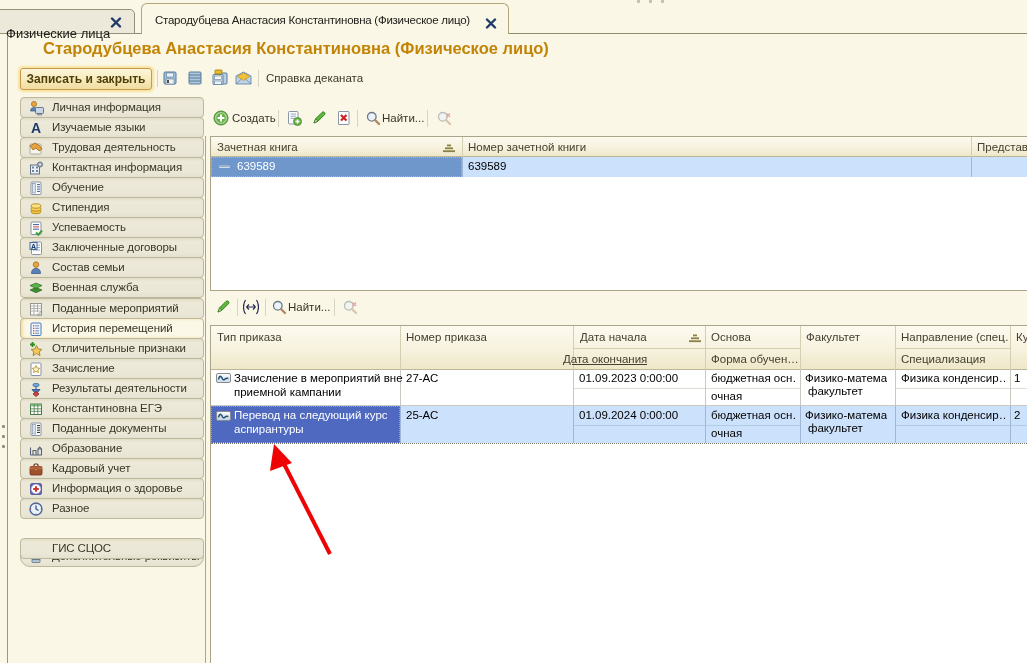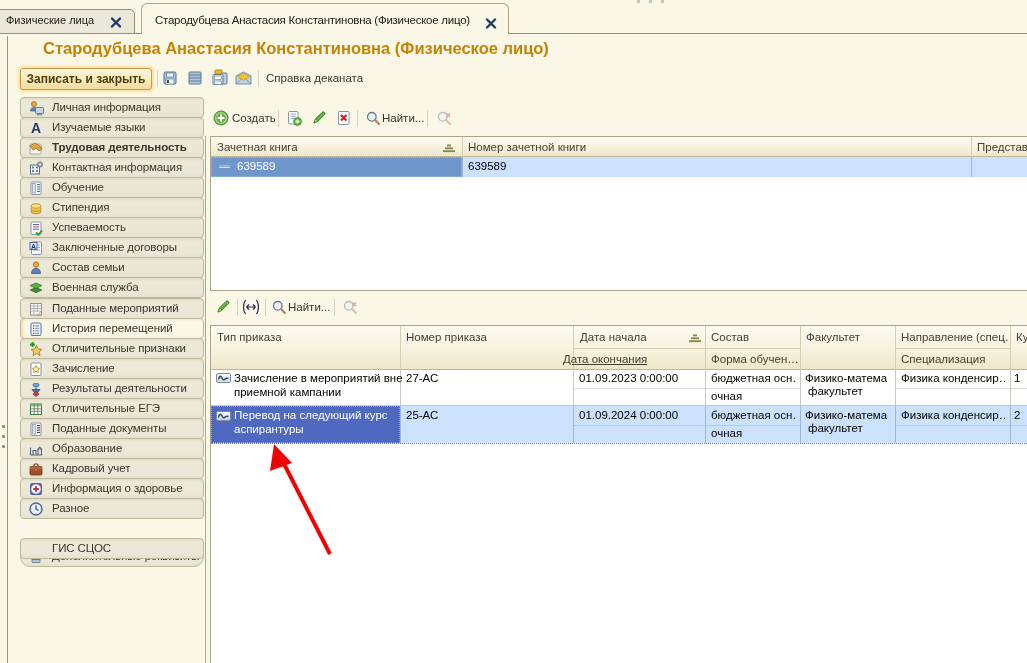--- a/index.html
+++ b/index.html
@@ -1,21 +1,21 @@
 <!DOCTYPE html>
 <html><head>
 <meta charset="utf-8">
 <style>
 * { margin:0; padding:0; box-sizing:border-box; }
 html,body { width:1027px; height:663px; overflow:hidden; }
 body { font-family:"Liberation Sans", sans-serif; background:#FAF7E6; position:relative; font-size:11.5px; color:#2A2922; }
 .abs { position:absolute; }
 #tabline { left:0; top:33px; width:1027px; height:1px; background:#8E8B72; }
 #tab1 { left:-5px; top:9px; width:140px; height:25px; background:#ECE9DB; border:1px solid #95927C; border-radius:5px 5px 0 0; }
-#tab1 span.t { position:absolute; left:10px; top:4px; color:#21201B; font-size:11px; }
+#tab1 span.t { position:absolute; left:10px; top:16px; color:#21201B; font-size:13px; }
 #tab2 { left:141px; top:3px; width:368px; height:31px; background:#FAF7E6; border:1px solid #B1A77D; border-bottom:none; border-radius:6px 6px 0 0; }
 #tab2 span.t { position:absolute; left:13px; top:10px; color:#21201B; font-size:11.5px; letter-spacing:-0.25px; }
 .tabx { position:absolute; font-weight:bold; color:#1B3C6B; font-size:13px; }
 #title { left:43px; top:39px; font-size:16.5px; font-weight:bold; color:#C28406; white-space:nowrap; }
 #btnsave { left:20px; top:68px; width:132px; height:22px; border:1px solid #C69A4E; border-radius:3px; white-space:nowrap;
   background:linear-gradient(180deg,#FCF5D8 0%,#F8EDC2 45%,#F0DCA0 100%);
   box-shadow:0 0 2px 2px rgba(247,225,150,.9);
   font-weight:bold; color:#4F3E08; font-size:12px; text-align:center; line-height:20px; }
 .vsep { width:1px; background:#D9D4BD; }
 .tbtxt { color:#3A3628; }
@@ -100,21 +100,21 @@
 <rect x="9" y="14" width="5" height="1.4" fill="#8A9AAB"></rect>
       </svg></span>
     <span class="lbl">Личная информация</span>
   </div>
 <div class="abs sbitem" style="top:117px;">
     <span class="ic"><svg width="16" height="16" viewBox="0 0 16 16">
         <text x="8" y="13" font-family="Liberation Sans" font-size="14" font-weight="bold" fill="#1B3C6B" text-anchor="middle">А</text>
       </svg></span>
     <span class="lbl">Изучаемые языки</span>
   </div>
-<div class="abs sbitem" style="top:137px;font-weight:bold;">
+<div class="abs sbitem" style="top:137px;">
     <span class="ic"><svg width="16" height="16" viewBox="0 0 16 16">
         <rect x="2" y="4" width="11" height="10" rx="1" fill="#F7F7F2" stroke="#9A9A8A" stroke-width="0.8"></rect>
 <path d="M2 6 L7 3 L12 6 L14 9 L11 11 L8 8 L5 10 Z" fill="#E8A33D" stroke="#9A6A1E" stroke-width="0.8"></path>
       </svg></span>
     <span class="lbl">Трудовая деятельность</span>
   </div>
 <div class="abs sbitem" style="top:157px;">
     <span class="ic"><svg width="16" height="16" viewBox="0 0 16 16">
         <rect x="2.5" y="5" width="9" height="9" fill="#E9EFF5" stroke="#55657A" stroke-width="0.9"></rect>
 <rect x="4" y="6.5" width="2" height="2" fill="#6E85A0"></rect>
@@ -224,21 +224,21 @@
 <path d="M8 10.5 L11 13 L8 15.5 L5 13 Z" fill="#D04545" stroke="#8E2020" stroke-width="0.8"></path>
       </svg></span>
     <span class="lbl">Результаты деятельности</span>
   </div>
 <div class="abs sbitem" style="top:398px;">
     <span class="ic"><svg width="16" height="16" viewBox="0 0 16 16">
         <rect x="2.5" y="3" width="11" height="10.5" fill="#FFFFFF" stroke="#4A7A4A" stroke-width="1"></rect>
 <rect x="2.5" y="3" width="11" height="2.4" fill="#7FB77F"></rect>
 <path d="M2.5 7.8 h11 M2.5 10.3 h11 M6.2 3 v10.5 M9.8 3 v10.5" stroke="#4A7A4A" stroke-width="0.8" fill="none"></path>
       </svg></span>
-    <span class="lbl">Отличительные ЕГЭ</span>
+    <span class="lbl">Константиновна ЕГЭ</span>
   </div>
 <div class="abs sbitem" style="top:418px;">
     <span class="ic"><svg width="16" height="16" viewBox="0 0 16 16">
         <rect x="3" y="2" width="10" height="12.5" rx="1" fill="#FDFDFB" stroke="#7A89A0" stroke-width="0.9"></rect>
 <rect x="4.5" y="3.5" width="3" height="9.5" fill="#D7E2EE" stroke="#7A89A0" stroke-width="0.6"></rect>
 <rect x="9" y="4" width="3" height="1.1" fill="#3A3A3A"></rect>
         <rect x="9" y="6.3" width="3" height="1.1" fill="#3A3A3A"></rect>
 <rect x="9" y="8.6" width="3" height="1.1" fill="#3A3A3A"></rect>
         <rect x="9" y="10.9" width="3" height="1.1" fill="#3A3A3A"></rect>
       </svg></span>
@@ -381,21 +381,21 @@
 <div class="abs hline" style="left:494px;top:22px;width:95px;height:1px;"></div>
 <div class="abs hline" style="left:684px;top:22px;width:115px;height:1px;"></div>
 <div class="ctext htext" style="left:6px;top:5px;">Тип приказа</div>
 <div class="ctext htext" style="left:195px;top:5px;">Номер приказа</div>
 <div class="ctext htext" style="left:369px;top:5px;">Дата начала</div>
 <div class="abs" style="left:477px;top:7px;"><svg width="14" height="9" viewBox="0 0 14 9">
 <rect x="5" y="0.5" width="4" height="1.8" fill="#8A8148"></rect>
 <rect x="3" y="3.4" width="8" height="1.8" fill="#8A8148"></rect>
 <rect x="1" y="6.3" width="12" height="1.8" fill="#8A8148"></rect>
       </svg></div>
-<div class="ctext htext" style="left:500px;top:5px;">Состав</div>
+<div class="ctext htext" style="left:500px;top:5px;">Основа</div>
 <div class="ctext htext" style="left:595px;top:5px;">Факультет</div>
 <div class="ctext htext" style="left:690px;top:5px;width:108px;">Направление (спец…</div>
 <div class="ctext htext" style="left:805px;top:5px;">Курс</div>
 <div class="ctext htext" style="left:352px;top:27px;text-decoration:underline;">Дата окончания</div>
 <div class="ctext htext" style="left:500px;top:27px;width:88px;">Форма обучен…</div>
 <div class="ctext htext" style="left:690px;top:27px;">Специализация</div>
 <div class="abs" style="left:0;top:79px;width:816px;height:1px;background:#C9C9C1;"></div>
 <div class="abs" style="left:189px;top:44px;width:1px;height:35px;background:#C9C9C1;"></div>
 <div class="abs" style="left:362px;top:44px;width:1px;height:35px;background:#C9C9C1;"></div>
 <div class="abs" style="left:494px;top:44px;width:1px;height:35px;background:#C9C9C1;"></div>

